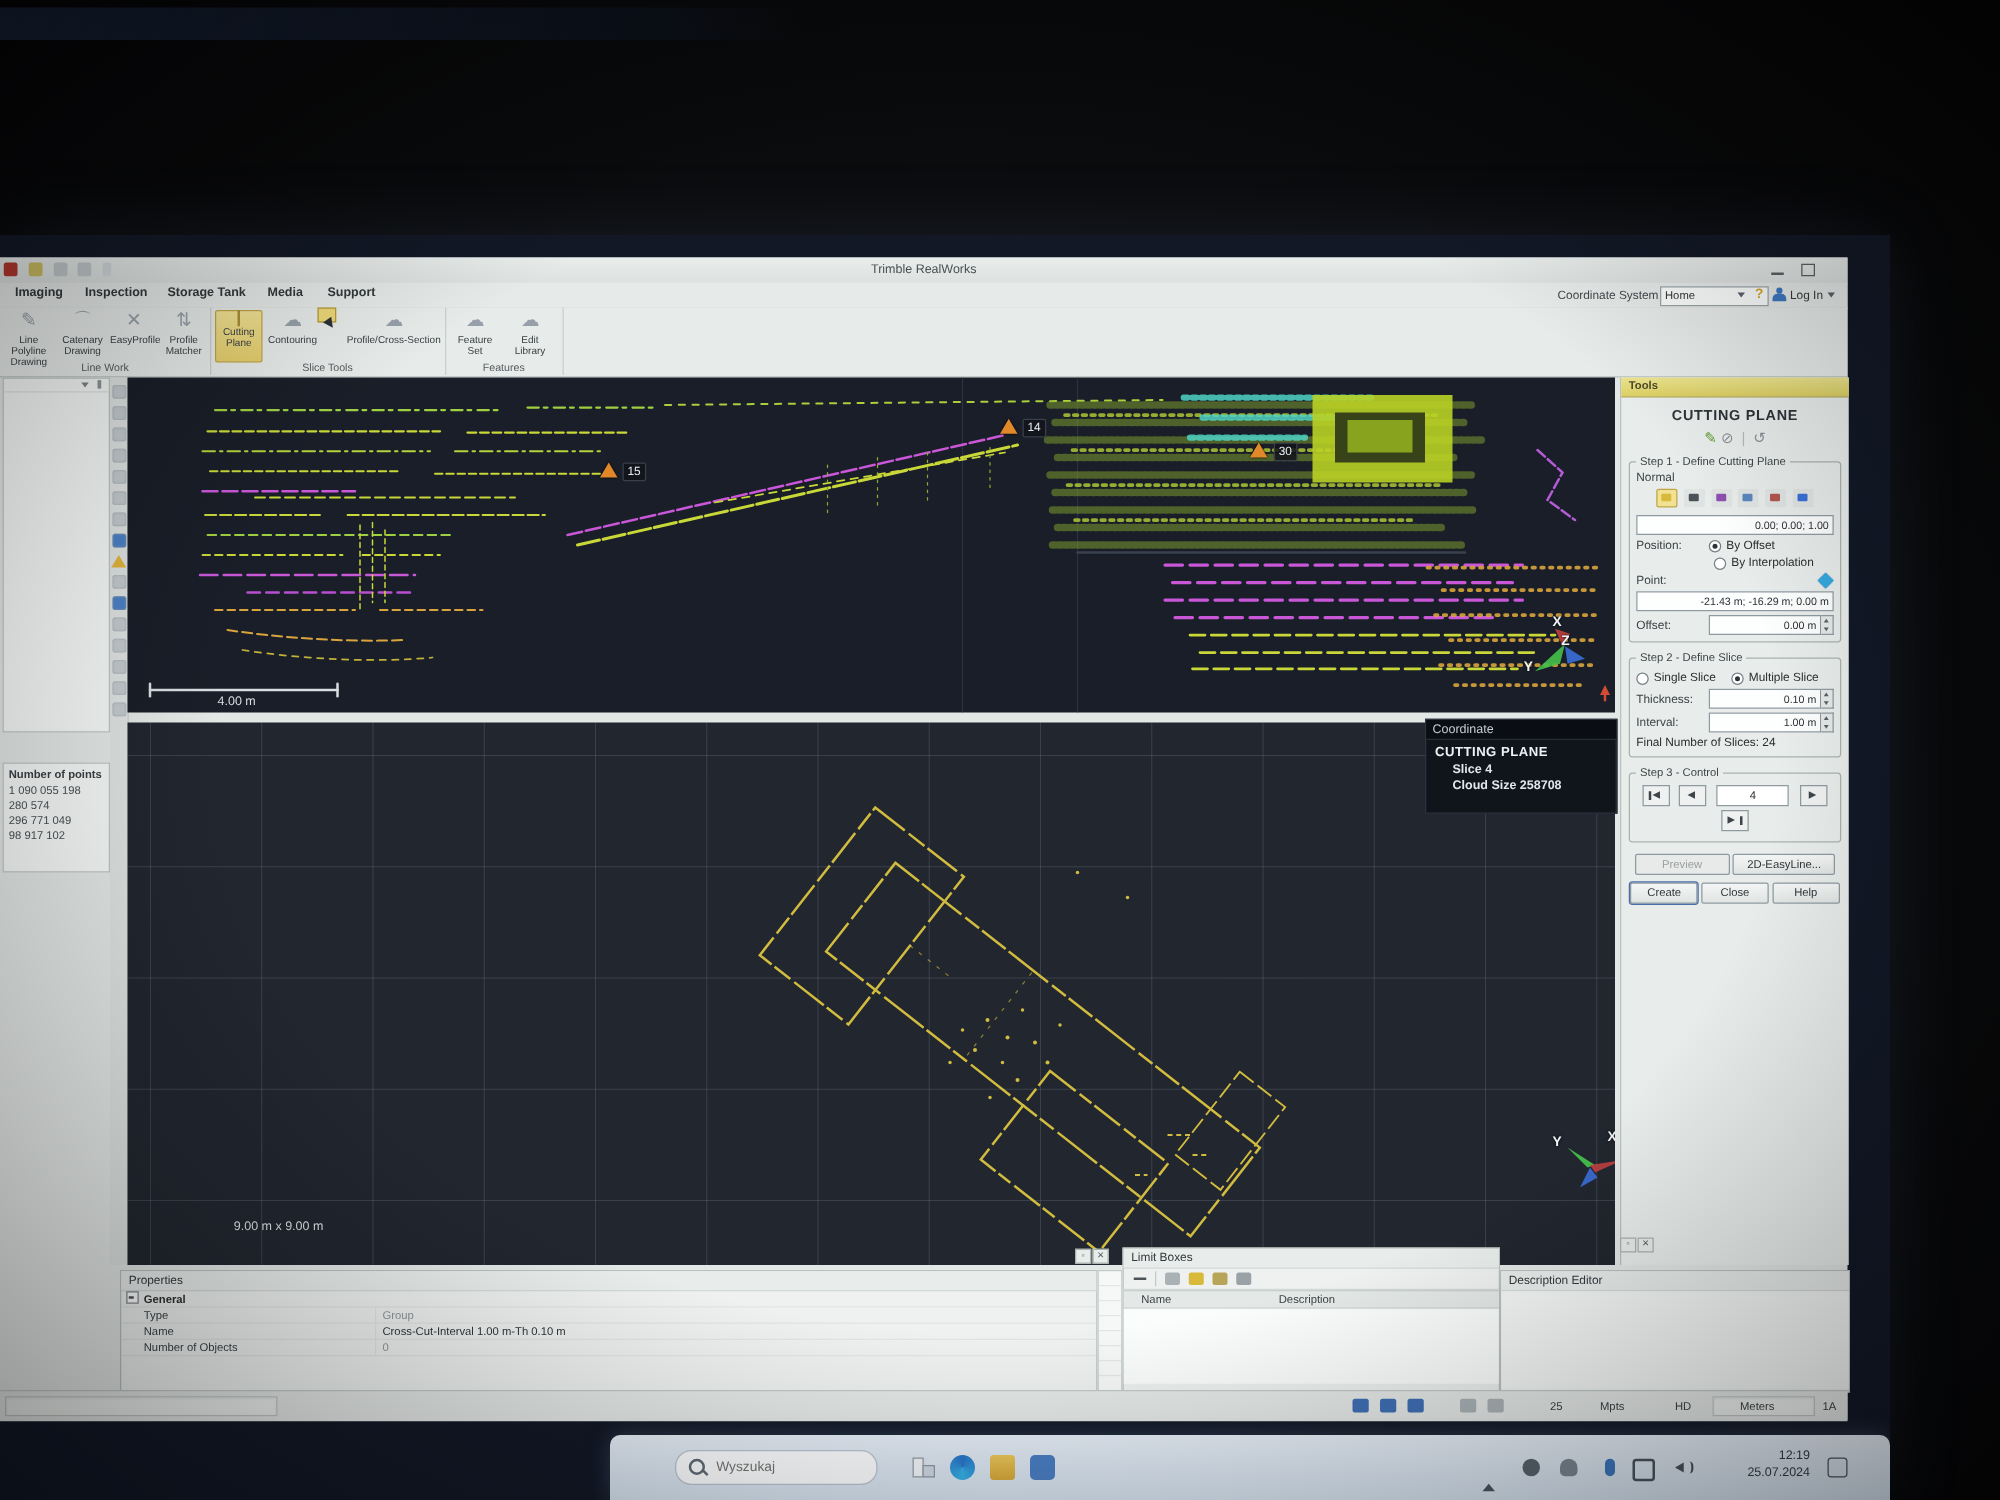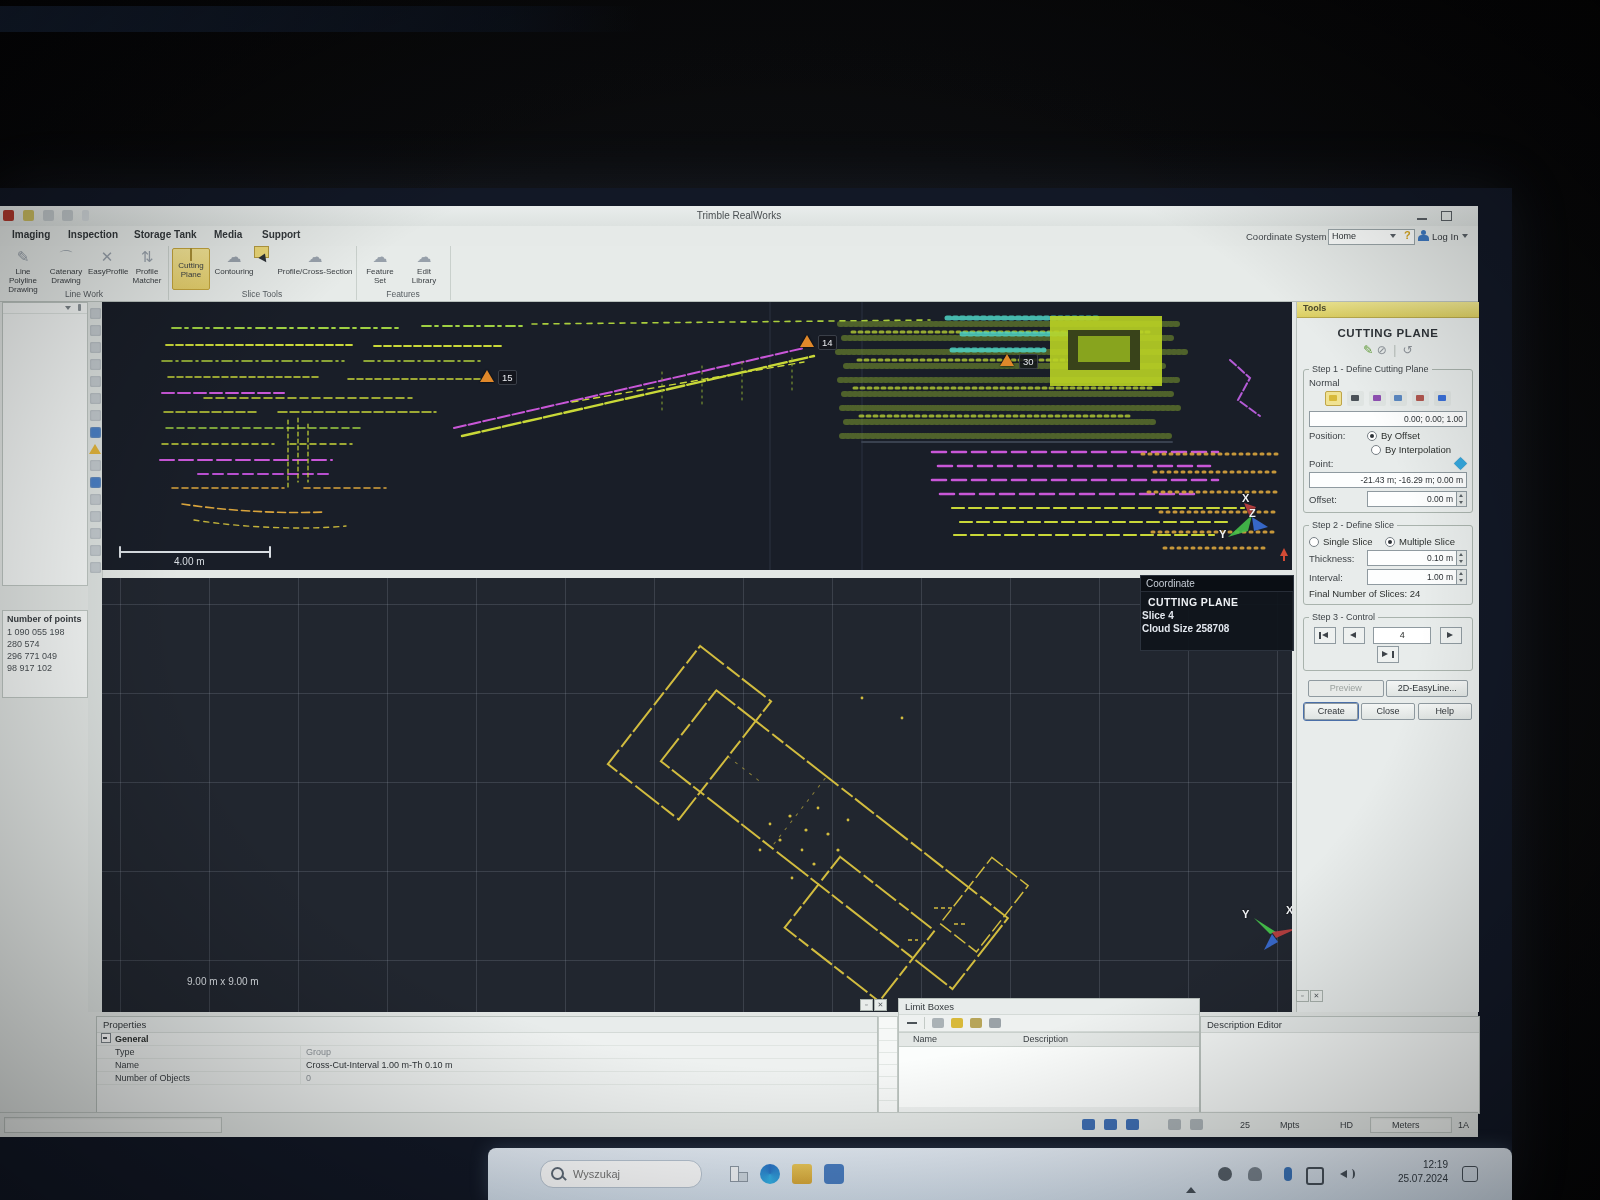--- a/index.html
+++ b/index.html
@@ -69,21 +69,21 @@
     border-radius:2px;border:1px solid #3a3f48;line-height:13px;}
   .axis-letter{position:absolute;color:#f0f2f5;font-weight:bold;font-size:11px;text-shadow:0 0 2px #000;}
   .redarrow{position:absolute;width:0;height:0;border-left:4px solid transparent;border-right:4px solid transparent;
     border-bottom:8px solid #d24b35;}
   .redarrow:after{content:"";position:absolute;left:-1px;top:7px;width:2px;height:6px;background:#d24b35;}
   
   #info-box{position:absolute;left:1140px;top:369px;width:152px;height:74px;z-index:6;
     background:rgba(15,20,28,.94);border:1px solid #2c333e;}
   #info-box .hd{background:#0a0e14;color:#c6cdd6;font-size:10px;padding:2px 5px;border-bottom:1px solid #272d37;}
   #info-box .r1{color:#eef1f5;font-weight:bold;font-size:10.5px;letter-spacing:.4px;padding:4px 0 0 7px;}
-  #info-box .r2{color:#e2e7ee;font-weight:bold;font-size:10px;padding:2px 0 0 1px;}
+  #info-box .r2{color:#e2e7ee;font-weight:bold;font-size:10px;padding:2px 0 0 1px;margin-left:20px;}
   
   #tools{position:absolute;left:1296px;top:96px;width:182px;height:710px;background:#e8eceb;border-left:1px solid #b9c1bd;font-size:9.5px;}
   #tools .tbar{height:14px;background:linear-gradient(#ece48f,#dccf63);border-bottom:1px solid #b7a94d;
     font-size:9px;color:#4c4a2c;padding:1px 0 0 6px;font-weight:bold;}
   .cp-title{text-align:center;font-size:11.5px;letter-spacing:.6px;color:#2e3338;margin-top:9px;font-weight:bold;}
   .cp-icons{text-align:center;margin-top:4px;color:#8b9197;font-size:12px;}
   .cp-icons .g{color:#5d9c33;} .cp-icons .sep{color:#b3bab6;margin:0 3px;}
   fieldset{border:1px solid #a9b3ad;border-radius:3px;margin:7px 6px 0 6px;padding:3px 5px 5px 5px;}
   legend{font-size:9px;color:#3f4448;padding:0 3px;}
   .frow{display:flex;align-items:center;margin-top:3px;}

